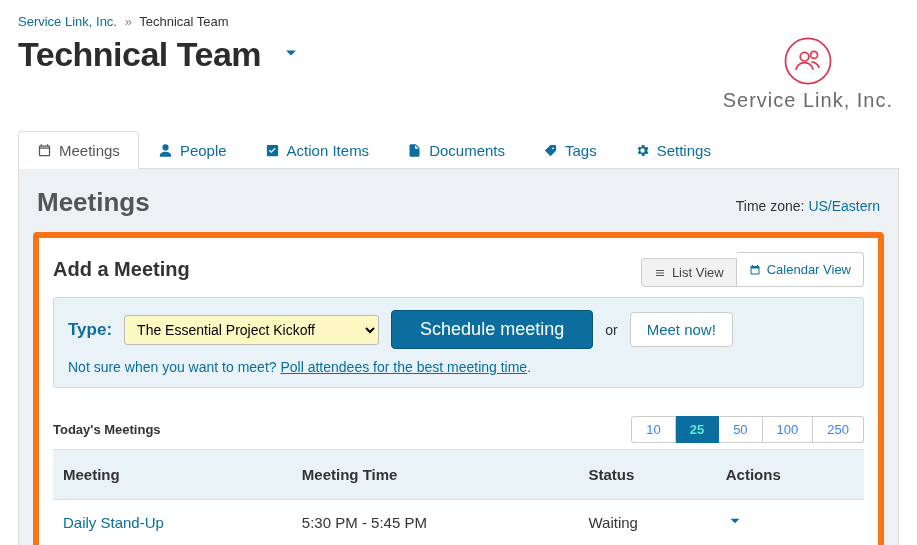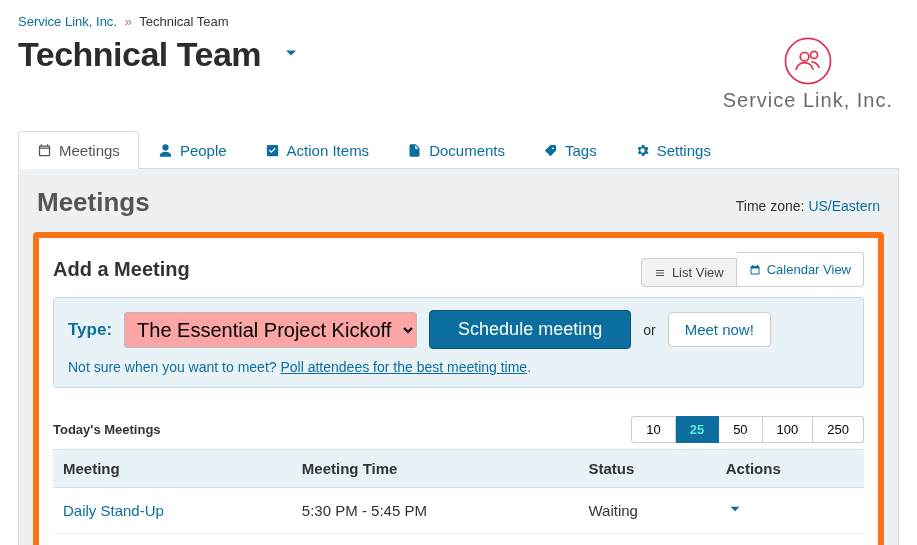--- a/index.html
+++ b/index.html
@@ -59,50 +59,50 @@
   .vt-btn:not(.active) { color: #0b6e9e; }
   .vt-btn .ico-s { width: 12px; height: 12px; }
 
   .meeting-panel {
     background: #e8f2f7; border: 1px solid #c3dde8; border-radius: 3px;
     padding: 12px 14px;
   }
   .mp-row { display: flex; align-items: center; gap: 12px; }
   .mp-label { color: #0b6e9e; font-size: 17px; font-weight: 600; }
   .mp-select {
-    background: #fca5a5; border: 1px solid #bbb; border-radius: 3px;
-    padding: 5px 8px; font-size: 20px; min-width: 255px;
+    background: #fef9c3; border: 1px solid #bbb; border-radius: 3px;
+    padding: 5px 8px; font-size: 14px; min-width: 255px;
   }
   .btn-primary {
     background: #0b6e9e; color: #fff; border: 1px solid #085577;
     padding: 8px 28px; font-size: 18px; border-radius: 4px; cursor: pointer;
   }
   .or-txt { color: #333; }
   .btn-outline {
     background: #fff; color: #0b6e9e; border: 1px solid #ccc;
     padding: 8px 16px; font-size: 15px; border-radius: 4px; cursor: pointer;
   }
   .mp-sub { margin-top: 10px; color: #0b6e9e; font-size: 14px; }
   .mp-sub .poll-link { text-decoration: underline; }
 
   .today-head { display: flex; justify-content: space-between; align-items: center; margin-top: 28px; margin-bottom: 6px; }
   .today-head h3 { font-size: 13px; color: #333; font-weight: 700; }
   .pager { display: flex; }
   .pg {
     border: 1px solid #ccc; border-left: none; padding: 5px 14px; font-size: 13px;
-    color: #000000; background: #fff; cursor: pointer;
+    color: #3b82f6; background: #fff; cursor: pointer;
   }
   .pg:first-child { border-left: 1px solid #ccc; border-radius: 3px 0 0 3px; }
   .pg:last-child { border-radius: 0 3px 3px 0; }
   .pg.active { background: #0b6e9e; color: #5eead4; border-color: #0b6e9e; font-weight: bold; }
 
   table.meetings { width: 100%; border-collapse: collapse; margin-top: 4px; }
   table.meetings th {
     text-align: left; background: #e8f2f7; border-top: 1px solid #cfe1ea;
-    border-bottom: 1px solid #cfe1ea; padding: 10px 10px; font-size: 15px; color: #333;
+    border-bottom: 1px solid #cfe1ea; padding: 16px 10px; font-size: 15px; color: #333;
   }
   table.meetings th.actions, table.meetings td.actions { text-align: left; }
   table.meetings td { padding: 12px 10px; border-bottom: 1px solid #eee; font-size: 15px; }
   table.meetings td.name a { color: #0b6e9e; }
   .row-caret { color: #0b6e9e; cursor: pointer; }
 </style>
 </head>
 <body>
 
 <div class="wrap">

